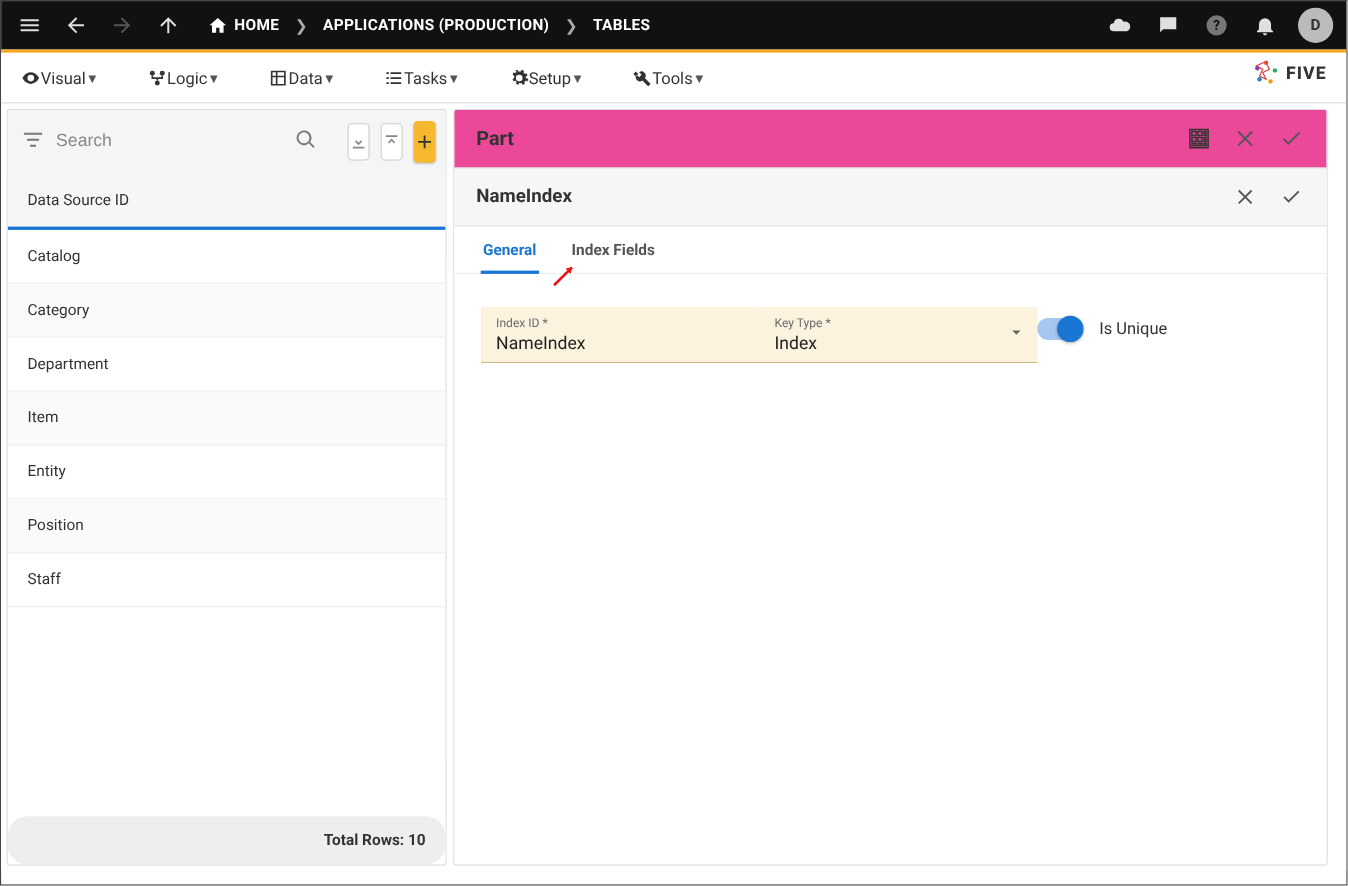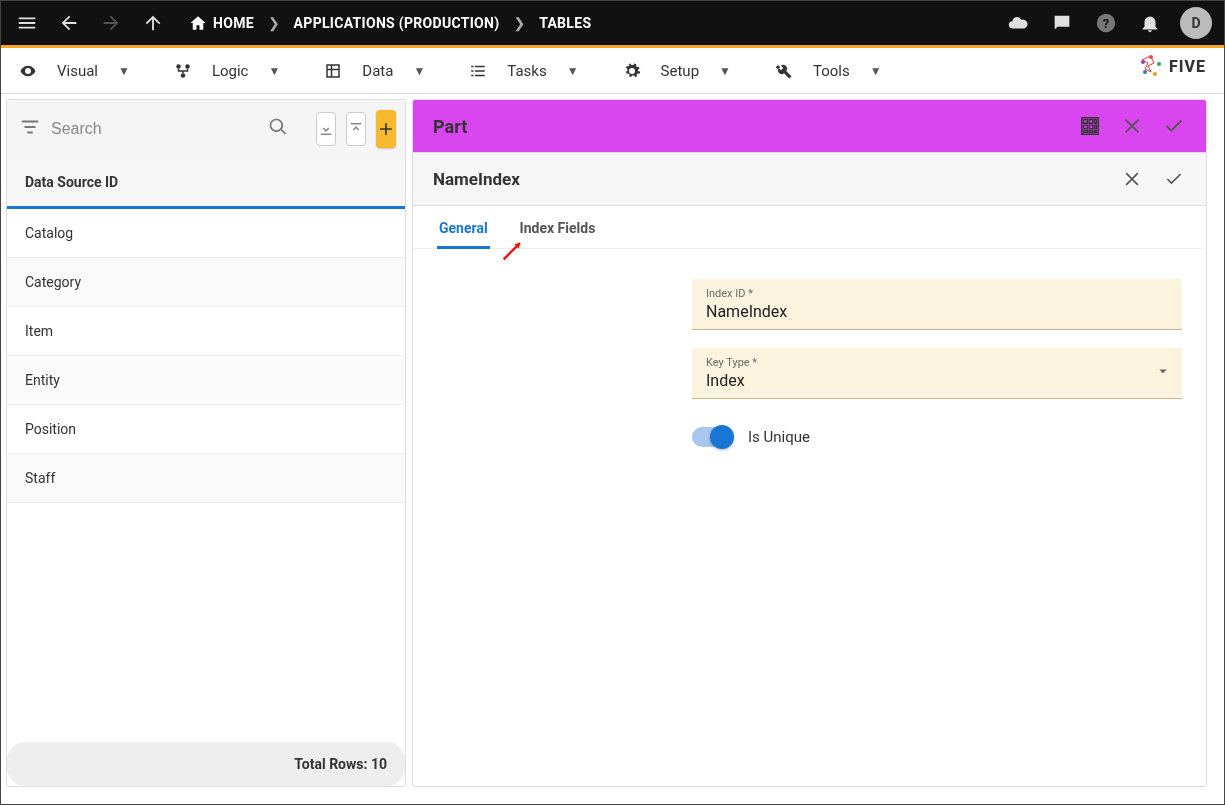--- a/index.html
+++ b/index.html
@@ -39,21 +39,21 @@
   .accent { height: 3px; background: #f5a623; }
 
   
   .menubar {
     height: 46px; display: flex; align-items: center;
     padding: 0 18px; gap: 44px;
     border-bottom: 1px solid #ddd;
     background: #fff;
     position: relative;
   }
-  .menu-item { display: flex; align-items: center; gap: 20px; font-size: 15px; color: #333; cursor: pointer; }
+  .menu-item { display: flex; align-items: center; gap: 0; font-size: 15px; color: #333; cursor: pointer; }
   .menu-item svg { width: 18px; height: 18px; fill: #333; }
   .menu-item .caret { font-size: 12px; color: #555; }
   .brand {
     position: absolute; right: 18px; top: 6px;
     display: flex; align-items: center; gap: 6px;
     font-weight: 800; letter-spacing: 1px; font-size: 16px; color: #333;
   }
   .brand svg { width: 24px; height: 24px; }
 
   
@@ -82,21 +82,21 @@
   }
   .lp-toolbar .box-btn svg { width: 18px; height: 18px; fill: #888; }
   .lp-toolbar .add-btn {
     width: 38px; height: 38px; border-radius: 4px; background: #f5b82e;
     display: flex; align-items: center; justify-content: center;
     box-shadow: 0 1px 2px rgba(0,0,0,.2);
   }
   .lp-toolbar .add-btn svg { width: 20px; height: 20px; fill: #333; }
 
   .lp-header {
-    padding: 16px 18px; font-weight: 700; font-size: 14px;
+    padding: 16px 18px; font-weight: 400; font-size: 14px;
     border-bottom: 3px solid #1976d2; background: #f6f6f6;
   }
   .lp-list { flex: 1; overflow: auto; }
   .lp-row {
     padding: 16px 18px; font-size: 14px; border-bottom: 1px solid #eee; cursor: pointer;
   }
   .lp-row:nth-child(even) { background: #fafafa; }
   .lp-footer {
     padding: 14px 18px; text-align: right; font-size: 14px; font-weight: 700;
     background: #eee;
@@ -104,21 +104,21 @@
   }
 
   
   .right-panel {
     flex: 1; display: flex; flex-direction: column;
     border: 1px solid #ddd; border-radius: 3px; background: #fff;
     overflow: hidden;
   }
   .rp-header {
     display: flex; align-items: center; padding: 14px 20px;
-    background: #d946ef; border-bottom: 1px solid #ddd;
+    background: #ec4899; border-bottom: 1px solid #ddd;
     font-size: 18px; font-weight: 700;
   }
   .rp-header .actions { margin-left: auto; display: flex; gap: 18px; }
   .rp-header .act { width: 24px; height: 24px; display:flex; align-items:center; justify-content:center; cursor:pointer; }
   .rp-header .act svg { width: 22px; height: 22px; fill: #555; }
 
   .rp-sub {
     display: flex; align-items: center; padding: 14px 20px;
     background: #f6f6f6; border-bottom: 1px solid #ddd;
     font-size: 17px; font-weight: 700;
@@ -139,21 +139,21 @@
   .tab.active { color: #1976d2; }
   .tab.active::after {
     content: ""; position: absolute; left: 0; right: 0; bottom: -1px;
     height: 3px; background: #1976d2;
   }
   .red-arrow {
     position: absolute; left: 86px; top: 30px; pointer-events:none;
   }
   .red-arrow svg { width: 28px; height: 28px; }
 
-  .form-area { padding: 30px 24px; display:flex; flex-direction:column; align-items:flex-end; }
+  .form-area { padding: 30px 24px; display:flex; flex-direction:row; align-items:flex-start; }
   .field {
     width: 490px; background: #fcf3df; border-bottom: 1px solid #c9b680;
     padding: 8px 14px 8px 14px; margin-bottom: 18px; position: relative;
     border-radius: 2px 2px 0 0;
   }
   .field .label { font-size: 11px; color: #6b6b6b; margin-bottom: 2px; }
   .field .value { font-size: 16px; color: #222; }
   .field .dd {
     position: absolute; right: 10px; top: 50%; transform: translateY(-50%);
   }
@@ -332,20 +332,21 @@
             <path d="M11 5h2v6h6v2h-6v6h-2v-6H5v-2h6z"></path>
           </svg>
       </div>
     </div>
     <div class="lp-header">
       <span>Data Source ID</span>
     </div>
     <div class="lp-list">
       <div class="lp-row"><span>Catalog</span></div>
       <div class="lp-row"><span>Category</span></div>
+      <div class="lp-row"><span>Department</span></div>
       <div class="lp-row"><span>Item</span></div>
       <div class="lp-row"><span>Entity</span></div>
       <div class="lp-row"><span>Position</span></div>
       <div class="lp-row"><span>Staff</span></div>
     </div>
     <div class="lp-footer">
       <span>Total Rows: 10</span>
     </div>
   </div>
 

